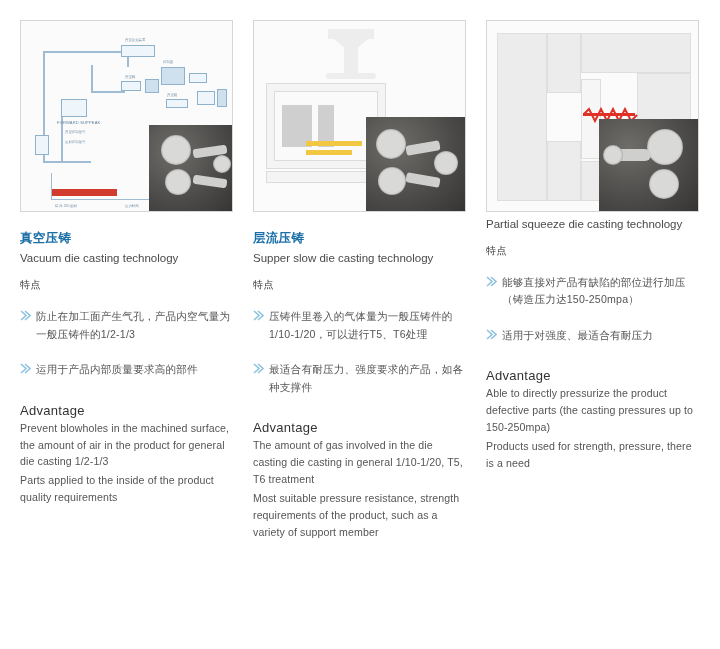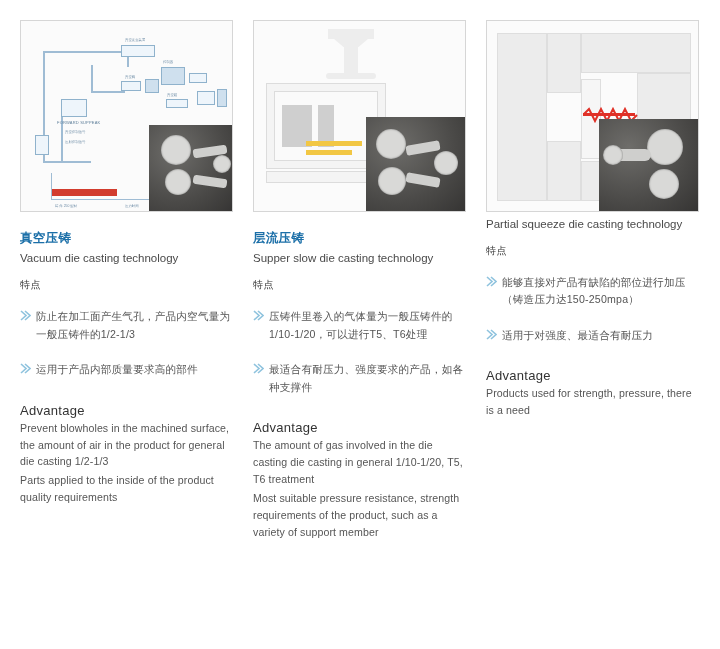--- a/index.html
+++ b/index.html
@@ -333,17 +333,18 @@
             <svg width="11" height="11" viewBox="0 0 11 11">
                 <path d="M1 1 L6 5.5 L1 10" fill="none" stroke="#8fc3de" stroke-width="1.6"></path>
                 <path d="M5 1 L10 5.5 L5 10" fill="none" stroke="#8fc3de" stroke-width="1.6"></path>
               </svg>
           </span>
           <span class="bullet-text">适用于对强度、最适合有耐压力</span>
         </div>
       </div>
 
       <div class="adv-title">Advantage</div>
+      <div class="adv-p">Able to directly pressurize the product defective parts (the casting pressures up to 150-250mpa)</div>
       <div class="adv-p">Products used for strength, pressure, there is a need</div>
     </div>
 
   </div>
 </div>
 
 </body></html>

